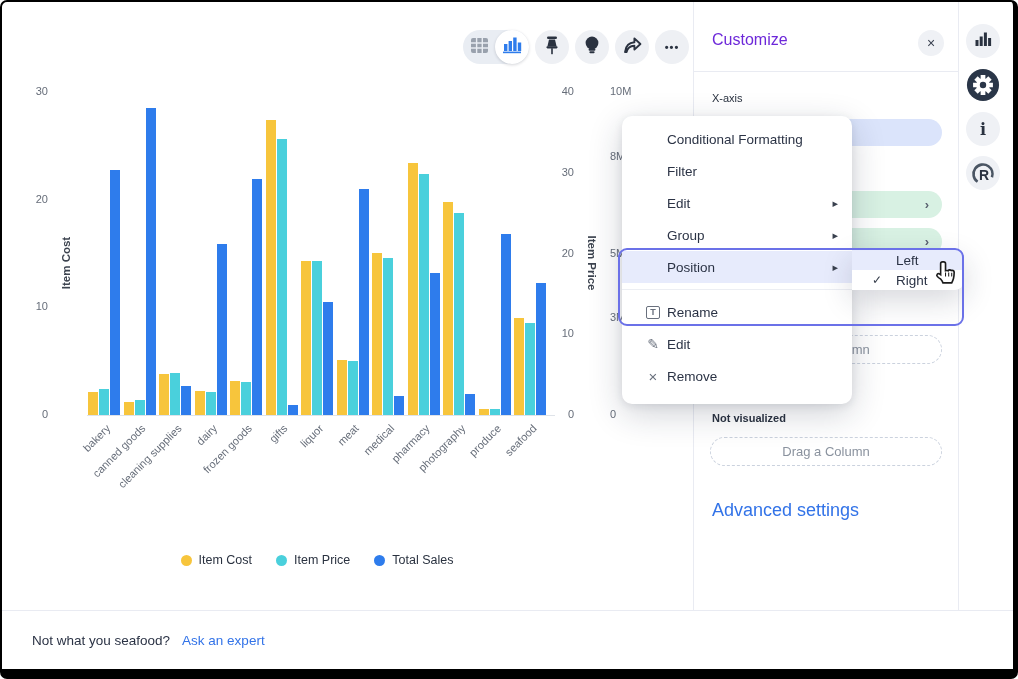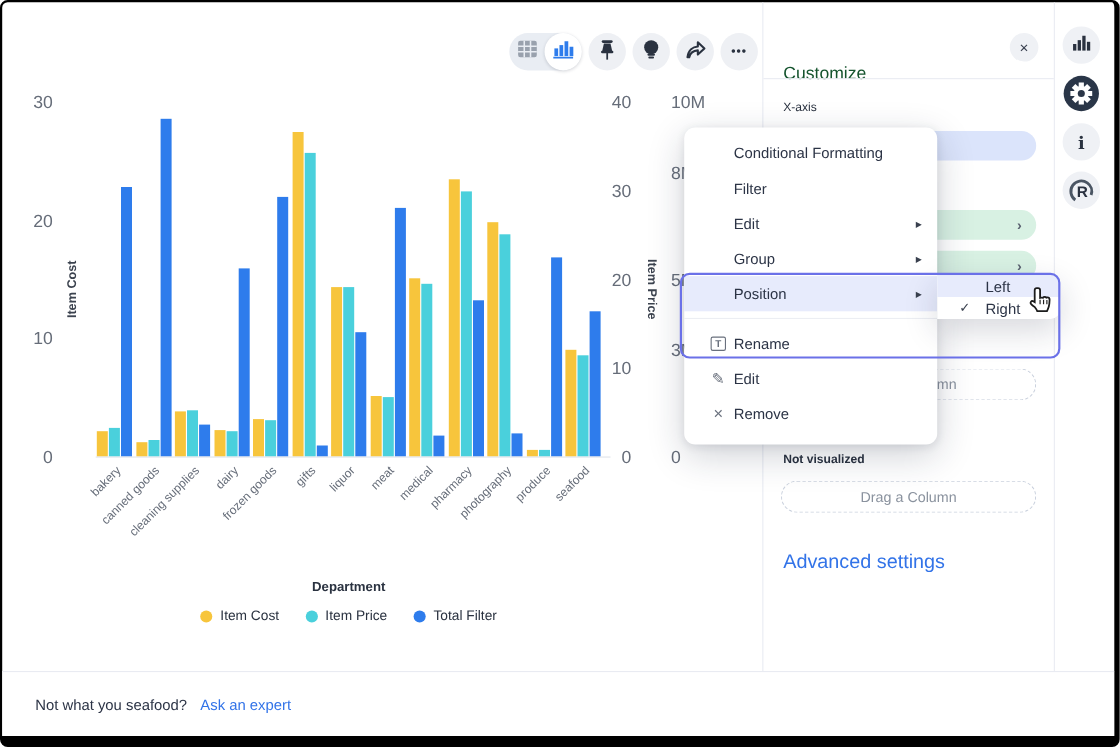--- a/index.html
+++ b/index.html
@@ -10,36 +10,36 @@
   
   .chart-title{left:64px;top:36px;font-size:15.5px;font-weight:700;color:#1b2330;letter-spacing:.1px;}
   .toolbar{left:461px;top:27px;height:36px;display:flex;align-items:center;gap:6px;}
   .seg{width:66px;height:34px;background:#e9edf3;border-radius:17px;position:relative;display:flex;align-items:center;}
   .seg .half{width:33px;display:flex;align-items:center;justify-content:center;}
   .seg .sel{position:absolute;right:0;top:0;width:34px;height:34px;background:#fff;border-radius:50%;
             box-shadow:0 1px 3px rgba(20,30,50,.18);display:flex;align-items:center;justify-content:center;}
   .tbtn{width:34px;height:34px;border-radius:50%;background:#eef0f4;display:flex;align-items:center;justify-content:center;}
   .dots{font-size:11px;letter-spacing:1px;color:#2a3240;font-weight:700;}
   
-  .tick{font-size:16px;color:#666d79;}
+  .tick{font-size:11px;color:#666d79;}
   .axis-title{font-size:11.5px;font-weight:700;color:#3c434f;white-space:nowrap;}
   #plot-groups{left:85px;top:90px;width:460px;height:323px;display:flex;justify-content:space-between;align-items:flex-end;}
   .bargroup{width:34px;height:100%;display:flex;align-items:flex-end;justify-content:center;gap:1px;position:relative;}
   .bar{width:10px;}
   .catlabel{position:absolute;top:calc(100% + 7px);right:50%;transform:rotate(-45deg);transform-origin:top right;
             font-size:11px;color:#666d79;white-space:nowrap;}
   .baseline{left:85px;top:413px;width:468px;height:1px;background:#dfe3e9;}
   .xaxis-title{left:85px;top:524px;width:460px;text-align:center;font-size:12px;font-weight:700;color:#2a3240;}
   #legend{left:45px;top:551px;width:540px;display:flex;justify-content:center;gap:24px;align-items:center;}
   .lgitem{display:flex;align-items:center;gap:7px;font-size:12.5px;color:#2a3240;}
   .lgdot{width:11px;height:11px;border-radius:50%;}
   
   .vline{width:1px;background:#e9ebf2;}
   .hline{height:1px;background:#e9ebf2;}
-  .panel-title{left:710px;top:29px;font-size:16px;font-weight:500;color:#14532d;margin-top:28px;}
+  .panel-title{left:710px;top:29px;font-size:16px;font-weight:500;color:#6d28d9;}
   .close-btn{left:916px;top:28px;width:26px;height:26px;border-radius:50%;background:#eff1f5;color:#3a4150;
              display:flex;align-items:center;justify-content:center;font-size:14px;}
   .sect-label{font-size:11px;color:#2a3240;}
   .pill{left:708px;width:232px;height:27px;border-radius:14px;display:flex;align-items:center;}
   .pill .chev{margin-left:auto;margin-right:13px;font-size:13px;font-weight:700;color:#5a6270;}
   .dashed{left:708px;width:232px;height:29px;border:1.5px dashed #cbd2de;border-radius:16px;box-sizing:border-box;
           display:flex;align-items:center;justify-content:center;font-size:13px;color:#8a929e;background:#fff;}
   .link{font-size:18px;color:#3273e8;}
   
   #menu{left:620px;top:114px;width:230px;background:#fff;border-radius:10px;z-index:5;
@@ -235,33 +235,32 @@
       </div>
       <div class="bargroup">
         <div class="bar" style="height: 97px; background: rgb(247, 197, 60);"></div>
         <div class="bar" style="height: 92px; background: rgb(74, 208, 220);"></div>
         <div class="bar" style="height: 132px; background: rgb(46, 124, 236);"></div>
         <span class="catlabel">seafood</span>
       </div>
     </div>
   <div class="abs baseline"></div>
 
-  <div class="abs xaxis-title">Department</div>
   <div id="legend" class="abs">
       <div class="lgitem">
         <span class="lgdot" style="background: rgb(247, 197, 60);"></span>
         <span>Item Cost</span>
       </div>
       <div class="lgitem">
         <span class="lgdot" style="background: rgb(74, 208, 220);"></span>
         <span>Item Price</span>
       </div>
       <div class="lgitem">
         <span class="lgdot" style="background: rgb(46, 124, 236);"></span>
-        <span>Total Filter</span>
+        <span>Total Sales</span>
       </div>
     </div>
 
   <div class="abs vline" style="left:691px;top:0;height:608px;"></div>
   <div class="abs vline" style="left:956px;top:0;height:608px;"></div>
   <div class="abs panel-title">Customize</div>
   <div class="abs close-btn">
     <span>×</span>
   </div>
   <div class="abs hline" style="left:692px;top:69px;width:264px;"></div>

